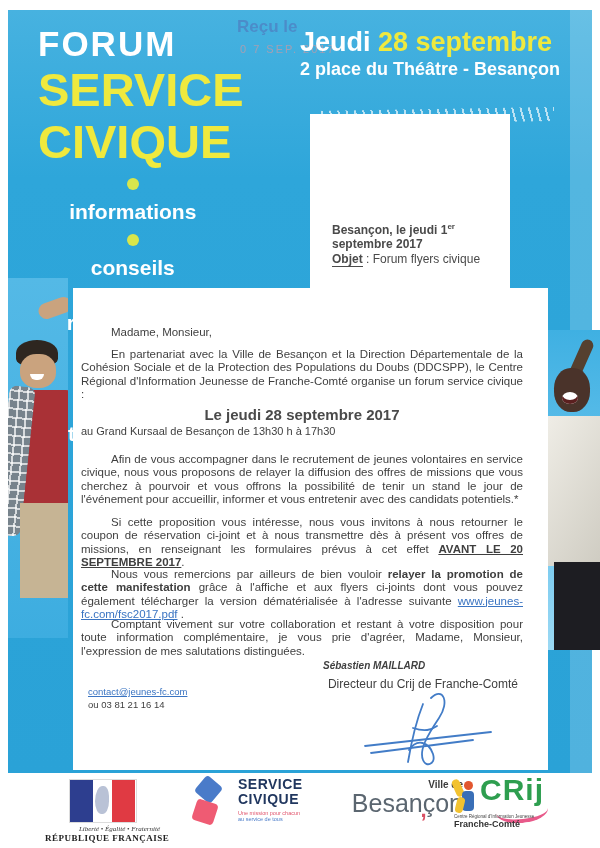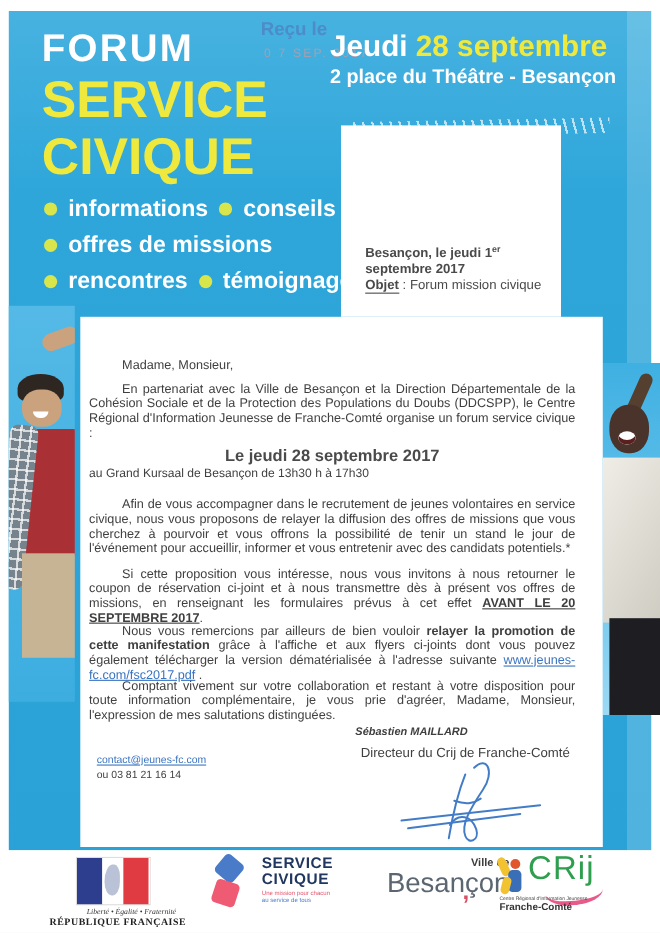--- a/index.html
+++ b/index.html
@@ -24,21 +24,21 @@
   
   .event-head { position:absolute; left:292px; top:17px; }
   .eh1 { font-size:27px; font-weight:800; color:#ffffff; white-space:nowrap; }
   .eh1 .yel { color:#efe93e; }
   .eh2 { font-size:18px; font-weight:800; color:#ffffff; margin-top:4px; white-space:nowrap; }
   .eh2 .yel { color:#efe93e; }
   .eh3 { font-size:18px; font-weight:800; color:#ffffff; margin-top:1px; white-space:nowrap; }
 
   
   .bullets { position:absolute; left:32px; top:168px; }
-  .bline { display:flex; align-items:center; gap:10px; margin-bottom:9px; }
+  .bline { display:flex; align-items:center; gap:10px; margin-bottom:9px;flex-direction:column; }
   .bitem { color:#ffffff; font-size:21px; font-weight:800; white-space:nowrap; }
   .dot { width:12px; height:12px; border-radius:50%; background:#d8e64c; flex:0 0 auto; }
 
   
   .scratch { position:absolute; left:308px; top:99px; width:238px; height:14px; opacity:.7;
     background:repeating-linear-gradient(75deg, rgba(255,255,255,.95) 0 2px, rgba(255,255,255,0) 2px 8px); transform:skewY(-1deg); }
   .addr-box { position:absolute; left:302px; top:104px; width:200px; height:174px; background:#ffffff; }
   .date-line { position:absolute; left:22px; top:108px; font-size:12px; font-weight:700; color:#4a4a4a; }
   .date-line sup { font-size:8px; }
   .objet-line { position:absolute; left:22px; top:138px; font-size:12px; color:#4a4a4a; }
@@ -109,21 +109,21 @@
   .vb-pre { font-size:10px; font-weight:700; color:#3c3c3c; }
   .vb-name { position:relative; font-size:25px; color:#5b6670; letter-spacing:0px; line-height:26px; }
   .vb-ced { position:absolute; left:63%; bottom:-7px; color:#d94f63; font-size:22px; font-weight:700; }
 
   .crij { position:absolute; left:452px; top:4px; width:110px; }
   .crij-icon { position:absolute; left:0px; top:2px; width:28px; height:36px; }
   .ci-arm { position:absolute; left:2px; top:0px; width:8px; height:18px; background:#f2c230; border-radius:4px; transform:rotate(-24deg); }
   .ci-head { position:absolute; left:12px; top:2px; width:9px; height:9px; background:#e2562e; border-radius:50%; }
   .ci-body { position:absolute; left:10px; top:12px; width:12px; height:20px; background:#3a6fb7; border-radius:4px; }
   .ci-leg { position:absolute; left:4px; top:18px; width:8px; height:16px; background:#f2c230; border-radius:4px; transform:rotate(14deg); }
-  .crij-name { position:absolute; left:28px; top:-4px; font-size:30px; font-weight:400; color:#2e9e4f; letter-spacing:1px; }
+  .crij-name { position:absolute; left:28px; top:-4px; font-size:30px; font-weight:700; color:#2e9e4f; letter-spacing:1px; }
   .crij-smile { position:absolute; left:44px; top:22px; width:52px; height:24px; border:4px solid #e85a8a; border-top:none; border-left:none; border-right:none; border-radius:50%; transform:rotate(-6deg); }
   .crij-org { position:absolute; left:2px; top:37px; font-size:4.5px; color:#444; white-space:nowrap; }
   .crij-region { position:absolute; left:2px; top:42px; font-size:9px; font-weight:700; color:#333; white-space:nowrap; }
 </style>
 </head>
 <body>
 
 <div class="page">
 
   <div class="flyer">
@@ -158,21 +158,21 @@
         <span class="dot"></span>
         <span class="bitem">rencontres</span>
         <span class="dot"></span>
         <span class="bitem">témoignages</span>
       </div>
     </div>
 
     <div class="scratch"></div>
     <div class="addr-box">
       <div class="date-line"><span>Besançon, le jeudi 1</span><sup>er</sup><span> septembre 2017</span></div>
-      <div class="objet-line"><span class="lbl">Objet</span><span> : </span><span>Forum mission civique</span></div>
+      <div class="objet-line"><span class="lbl">Objet</span><span> : </span><span>Forum flyers civique</span></div>
     </div>
 
     <div class="photo-left">
       <div class="pl-arm"></div>
       <div class="pl-hair"></div>
       <div class="pl-face"></div>
       <div class="pl-smile"></div>
       <div class="pl-shirt"></div>
       <div class="pl-plaid"></div>
       <div class="pl-pants"></div>

